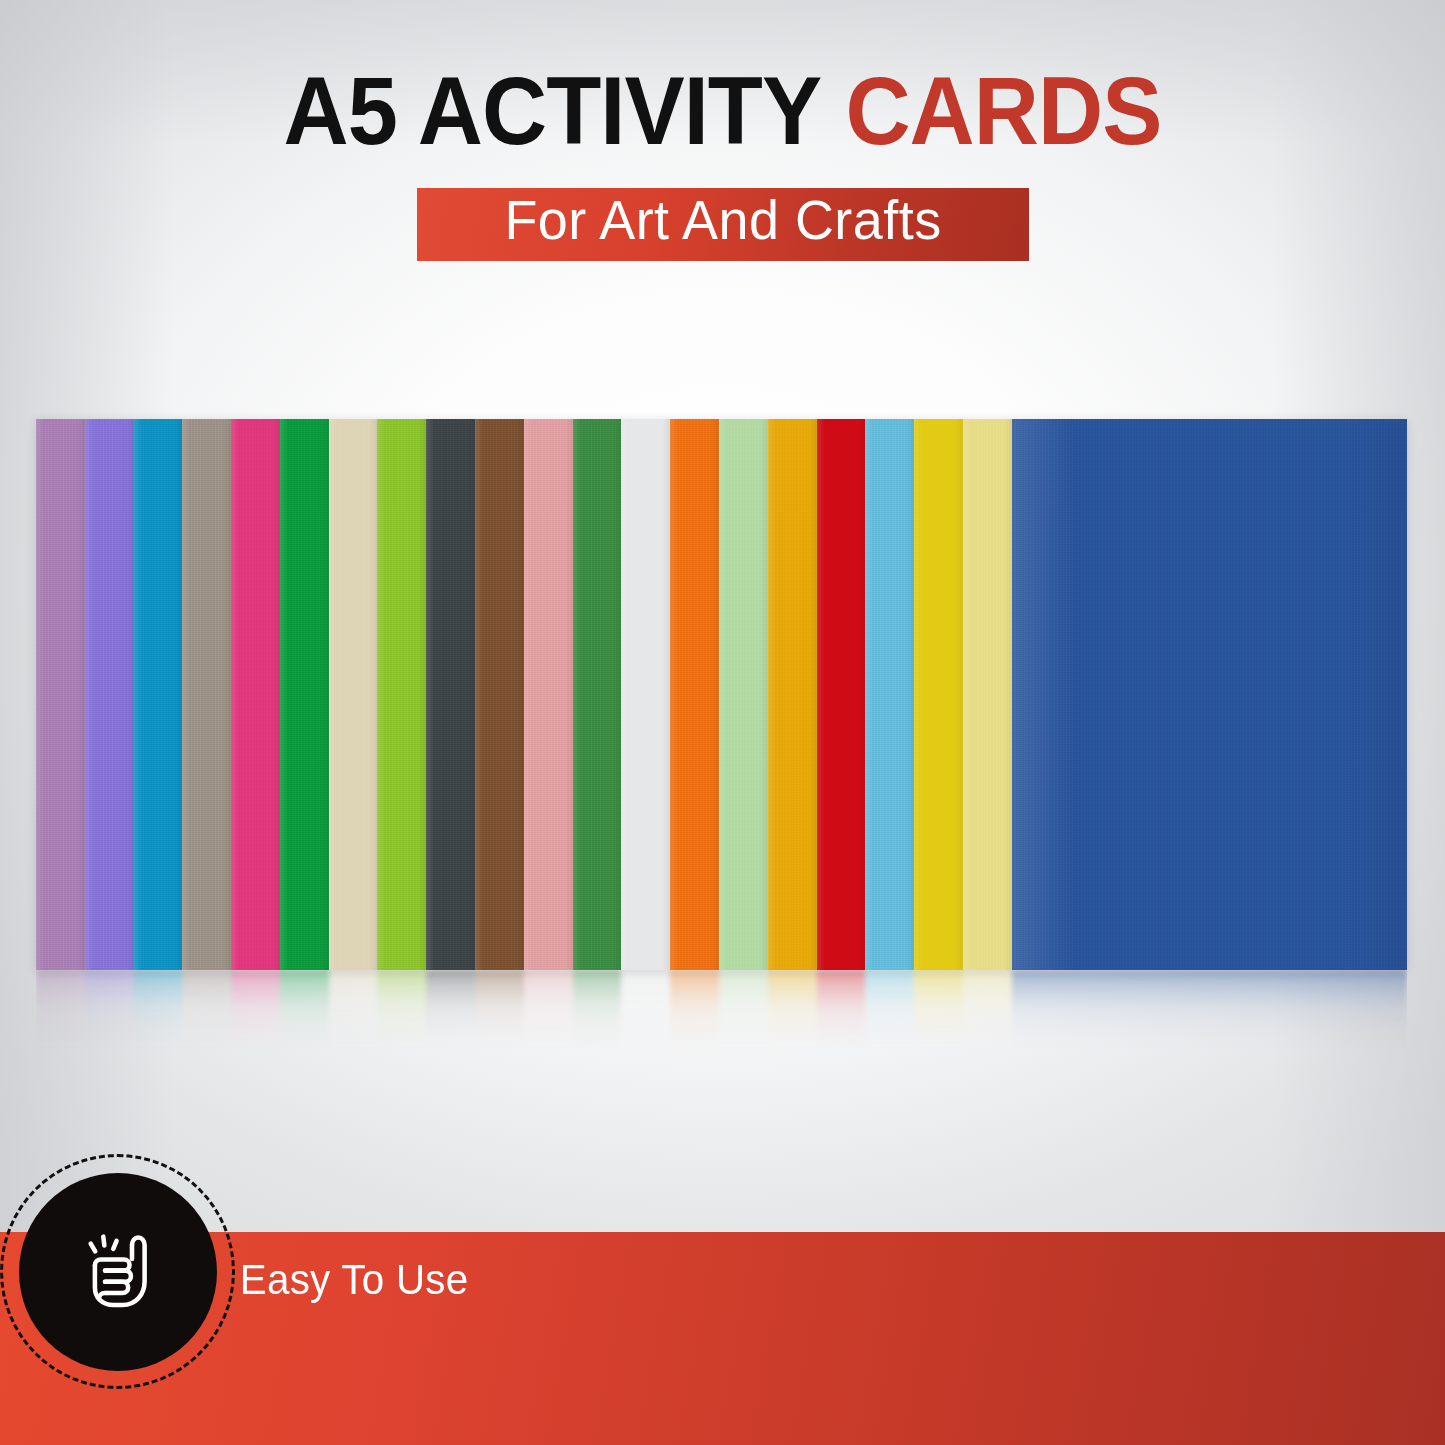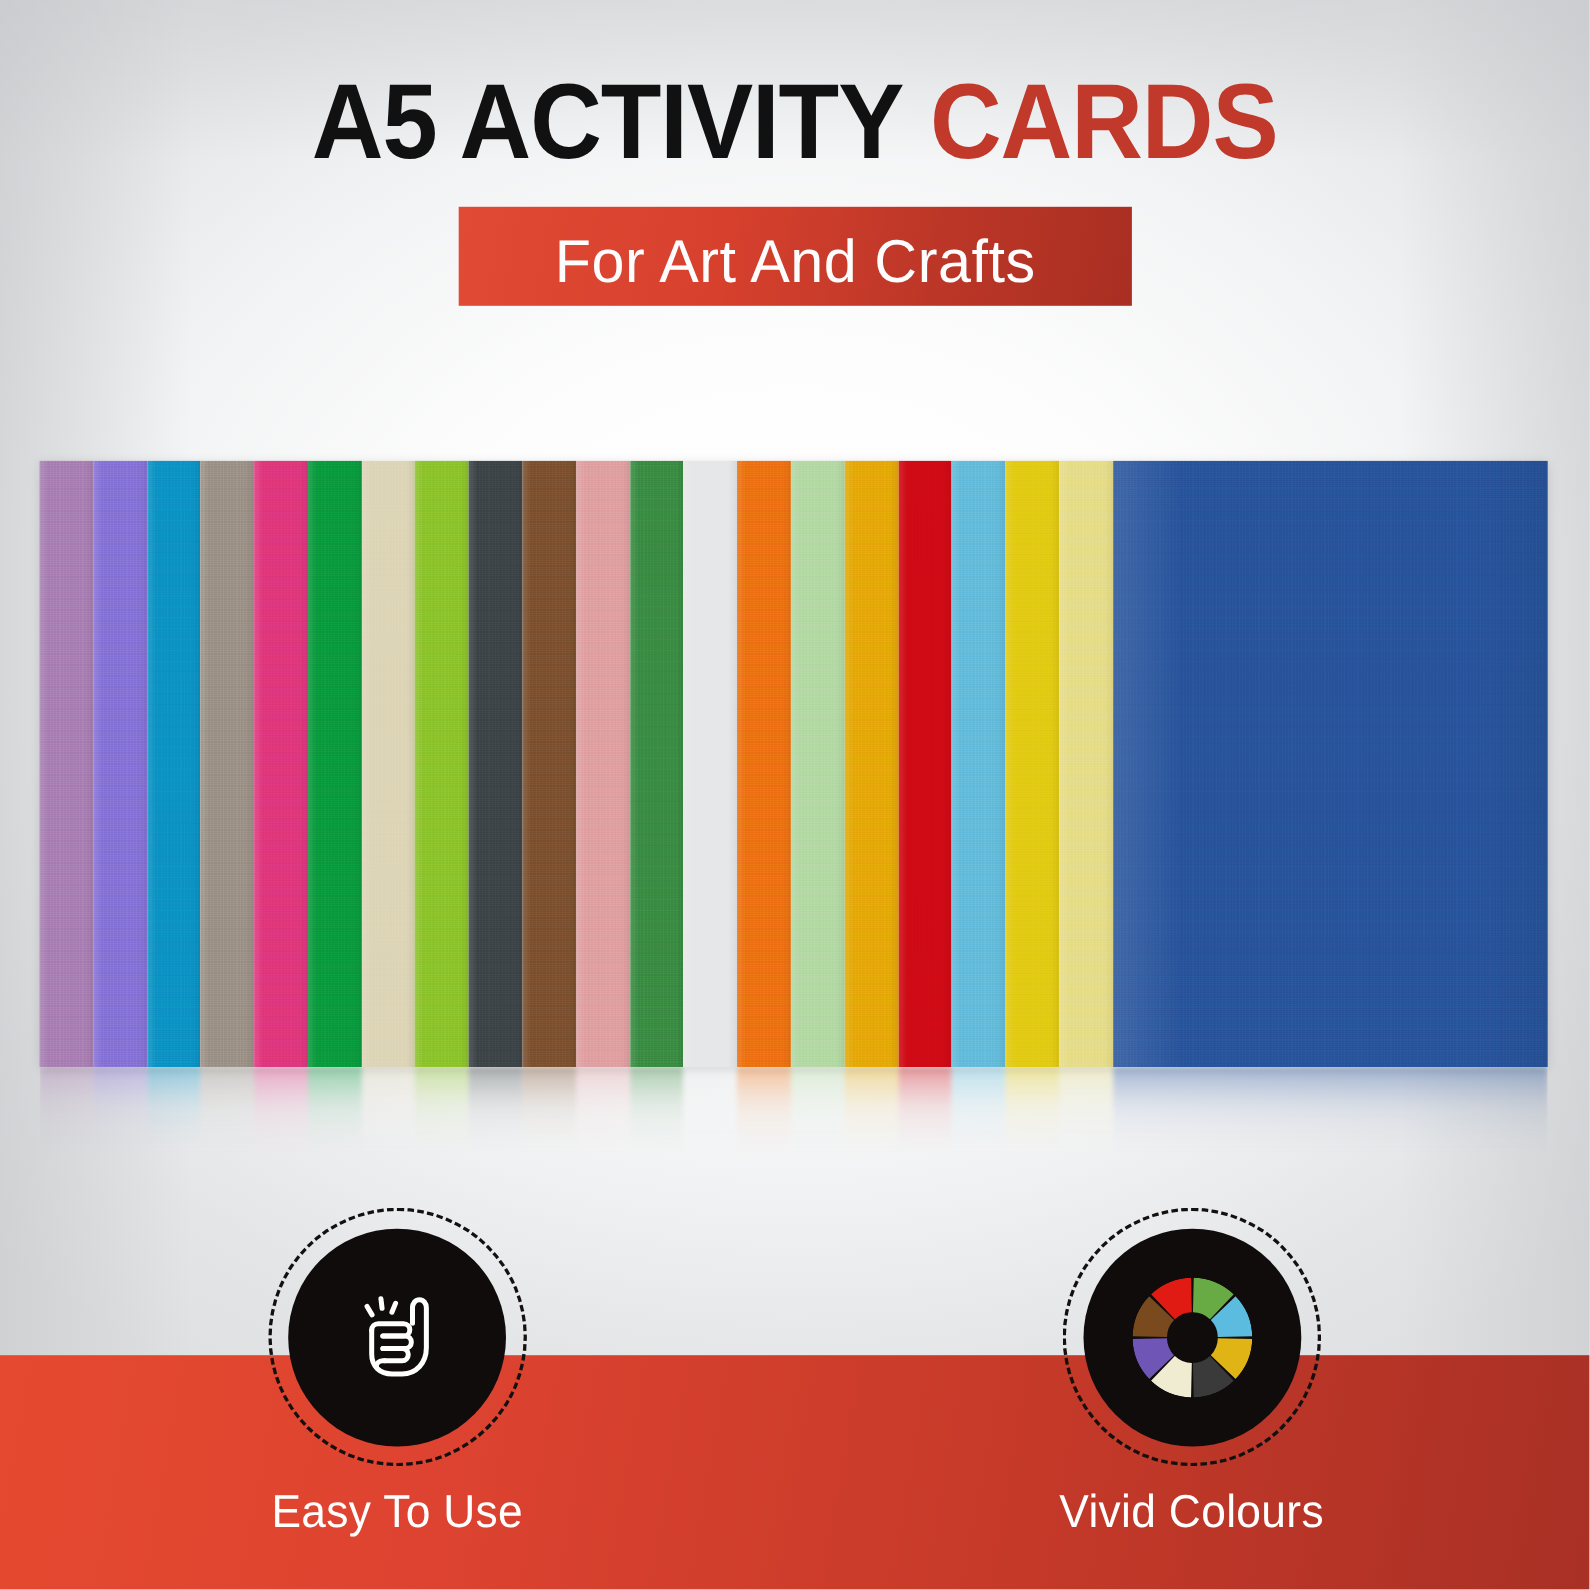--- a/index.html
+++ b/index.html
@@ -41,21 +41,21 @@
     transform:scaleX(.93);
   }
   #title .t1{ color:#111111; }
   #title .t2{ color:#c0392b; }
 
   #subtitle-badge{
     position:absolute;
     top:188px; left:50%;
     transform:translateX(-50%);
     background:linear-gradient(100deg,#e14a34 0%,#d6402d 40%,#bb3627 72%,#a92f22 100%);
-    padding:20px 26px 12px 26px;
+    padding:3px 26px 12px 26px;
     min-width:612px;
     text-align:center;
   }
   #subtitle-badge span{
     color:#fdfdfd;
     font-size:55px;
     font-weight:400;
     line-height:1.06;
     letter-spacing:.5px;
     white-space:nowrap;
@@ -114,21 +114,20 @@
   #features{
     position:absolute;
     left:0; top:1098px; width:1445px; height:347px;
     z-index:6;
     display:flex;
   }
   .feature{
     flex:1 1 0;
     position:relative;
     display:flex;
-    flex-direction:column;
     align-items:center;
   }
   .badge-ring{
     position:relative;
     width:235px; height:235px;
     display:flex; align-items:center; justify-content:center;
   }
   .dashed-ring{
     position:absolute; inset:0;
     border-radius:50%;
@@ -235,36 +234,15 @@
             <path d="M25.6 44h-1.2c-1.8 0-3.2 1.4-3.2 3.2"></path>
             <path d="M40 24.6V16.5"></path>
             <path d="M16.4 15.8l2.6 4.4M23.6 11.8l.6 5M31.2 14.2l-1.9 4.6"></path>
           </svg>
         </span>
       </div>
     </div>
     <div class="feature-label">Easy To Use</div>
   </div>
 
-  <div class="feature">
-    <div class="badge-ring">
-      <div class="dashed-ring"></div>
-      <div class="badge-circle">
-        <span>
-          <svg id="wheel-svg" width="136" height="136" viewBox="0 0 100 100">
-              <path d="M 50.90749334291125 10.01029562709207 A 40 40 0 0 1 77.63529644307434 21.081314163617275 L 61.74500098830659 37.70955851953734 A 17 17 0 0 0 50.385684670737284 33.00437564151413 Z" fill="#68ab45"></path>
-              <path d="M 78.91868583638272 22.36470355692566 A 40 40 0 0 1 89.98970437290794 49.09250665708875 L 66.99562435848587 49.614315329262716 A 17 17 0 0 0 62.29044148046266 38.25499901169341 Z" fill="#5cbcdf"></path>
-              <path d="M 89.98970437290794 50.90749334291125 A 40 40 0 0 1 78.91868583638272 77.63529644307434 L 62.29044148046266 61.74500098830659 A 17 17 0 0 0 66.99562435848587 50.385684670737284 Z" fill="#e0b414"></path>
-              <path d="M 77.63529644307434 78.91868583638272 A 40 40 0 0 1 50.90749334291125 89.98970437290794 L 50.385684670737284 66.99562435848587 A 17 17 0 0 0 61.74500098830659 62.29044148046266 Z" fill="#3a3a3a"></path>
-              <path d="M 49.09250665708874 89.98970437290794 A 40 40 0 0 1 22.36470355692568 78.91868583638274 L 38.254999011693414 62.29044148046266 A 17 17 0 0 0 49.614315329262716 66.99562435848587 Z" fill="#f0ecd2"></path>
-              <path d="M 21.081314163617265 77.63529644307432 A 40 40 0 0 1 10.01029562709207 50.90749334291127 L 33.00437564151413 50.38568467073729 A 17 17 0 0 0 37.70955851953734 61.745000988306586 Z" fill="#6f55b5"></path>
-              <path d="M 10.01029562709207 49.092506657088734 A 40 40 0 0 1 21.081314163617257 22.36470355692568 L 37.70955851953734 38.254999011693414 A 17 17 0 0 0 33.00437564151413 49.614315329262716 Z" fill="#7a4a1f"></path>
-              <path d="M 22.364703556925672 21.081314163617265 A 40 40 0 0 1 49.09250665708873 10.01029562709207 L 49.61431532926271 33.00437564151413 A 17 17 0 0 0 38.254999011693414 37.70955851953734 Z" fill="#e01b14"></path>
-              <circle cx="50" cy="50" r="44.5" fill="none" stroke="#100c0b" stroke-width="9"></circle>
-            </svg>
-        </span>
-      </div>
-    </div>
-    <div class="feature-label">Vivid Colours</div>
-  </div>
 
 
 </div>
 
 </body></html>

